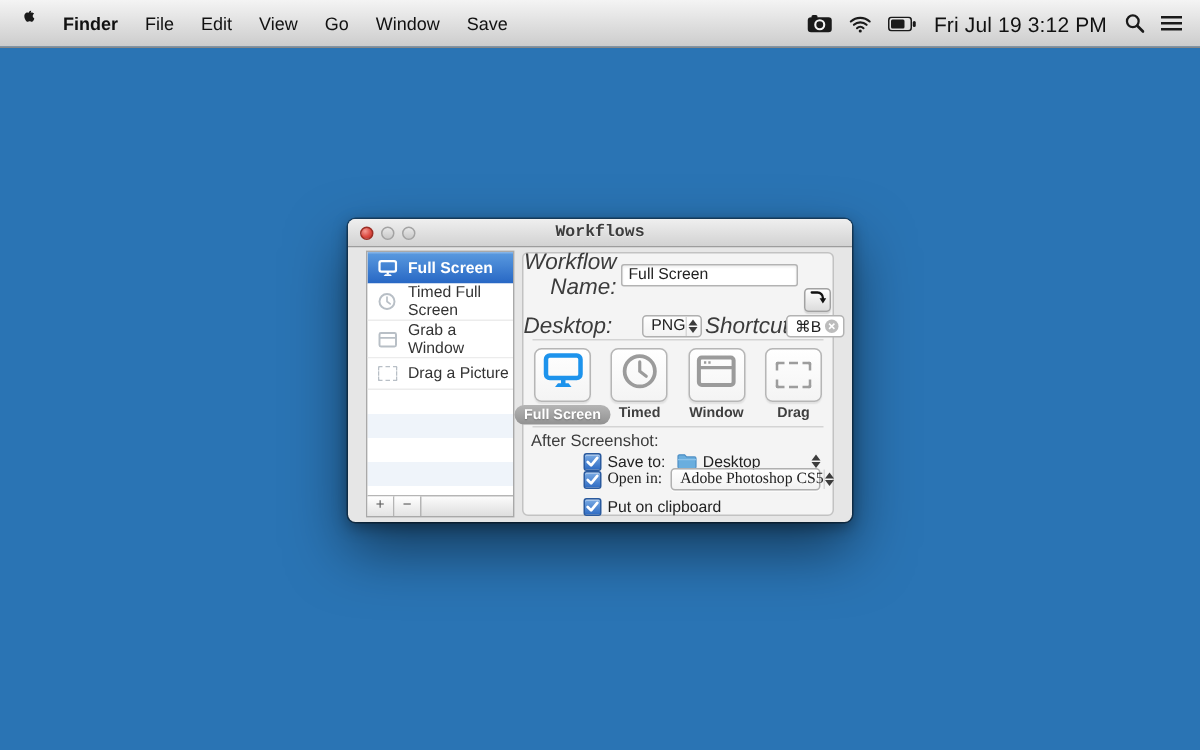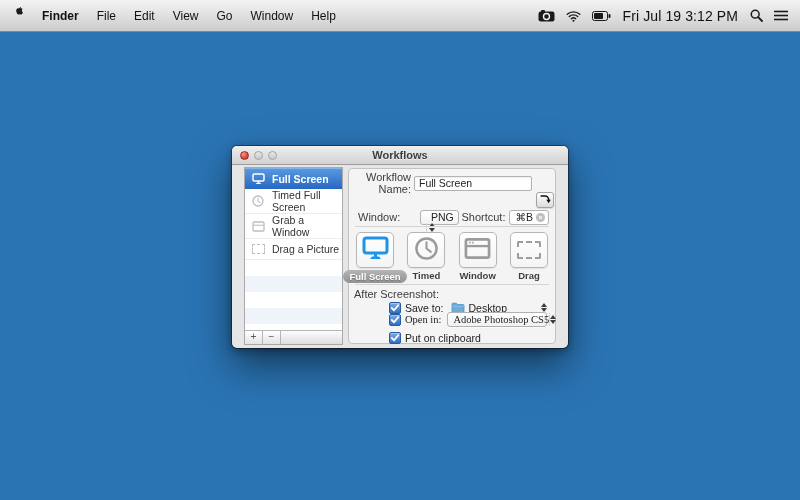--- a/index.html
+++ b/index.html
@@ -41,21 +41,21 @@
   .window {
     position:absolute; left:232px; top:146px; width:336px; height:202px;
     border-radius:5px;
     background:#e6e6e6;
     box-shadow:0 0 0 1px rgba(0,0,0,.4), 0 18px 40px rgba(0,0,0,.5), 0 3px 10px rgba(0,0,0,.35);
   }
   .titlebar {
     height:19px; border-radius:5px 5px 0 0;
     background:linear-gradient(#efefef, #d2d2d2);
     border-bottom:1px solid #9d9d9d;
-    position:relative; display:flex; align-items:center; justify-content:center;
+    position:relative; display:flex; align-items:center; justify-content:center;font-family:Liberation Mono, monospace;
   }
   .title { font-size:11px; font-weight:bold; color:#3d3d3d; text-shadow:0 1px 0 rgba(255,255,255,.6); }
   .lights { position:absolute; left:8px; top:5px; display:flex; gap:5px; }
   .light { width:9px; height:9px; border-radius:50%; }
   .light.close { background:radial-gradient(circle at 35% 30%, #f49a92, #dd4b42 55%, #b23229); border:1px solid #9c2d24; }
   .light.dim { background:linear-gradient(#e8e8e8,#c9c9c9); border:1px solid #a3a3a3; }
 
   
   .sidebar {
     position:absolute; left:12px; top:21px; width:99px; height:178px;
@@ -87,21 +87,21 @@
     color:#555; text-align:center; background:linear-gradient(#fff,#e3e3e3);
   }
 
   
   .panel {
     position:absolute; left:116px; top:22px; width:208px; height:176px;
     background:#f4f4f4; border:1px solid #c2c2c2; border-radius:4px;
   }
   .sep { position:absolute; left:6px; right:6px; height:1px; background:#d4d4d4; }
   .frow { position:absolute; height:16px; display:flex; align-items:center; }
-  .flabel { font-size:11px; color:#3c3c3c; text-align:right; display:inline-block; }
+  .flabel { font-size:15px; color:#3c3c3c; text-align:right; display:inline-block;font-style:italic; }
   .tfield {
     font-family:"Liberation Sans", sans-serif; font-size:10.5px; color:#222;
     background:#fff; border:1px solid #b3b3b3; border-radius:2px; height:15px; padding:0 4px;
     box-shadow:inset 0 1px 2px rgba(0,0,0,.08);
   }
   .popup {
     background:linear-gradient(#ffffff,#f2f2f2); border:1px solid #b0b0b0; border-radius:3px;
     height:15px; display:flex; align-items:center; font-size:10.5px; color:#222;
     padding-left:5px; box-shadow:0 1px 0 rgba(255,255,255,.6);
   }
@@ -177,21 +177,21 @@
       <div class="mb-item">
           <span>View</span>
         </div>
       <div class="mb-item">
           <span>Go</span>
         </div>
       <div class="mb-item">
           <span>Window</span>
         </div>
       <div class="mb-item">
-          <span>Help</span>
+          <span>Save</span>
         </div>
     </div>
     <div class="mb-right">
       <span class="st-icon">
         <svg width="17" height="12" viewBox="0 0 17 12">
             <rect x="0.5" y="1.5" width="16" height="10" rx="2.2" fill="#1a1a1a"></rect>
             <rect x="3" y="0" width="4" height="2.4" rx="1" fill="#1a1a1a"></rect>
             <circle cx="8.5" cy="6.5" r="3" fill="none" stroke="#f2f2f2" stroke-width="1.4"></circle>
           </svg>
       </span>
@@ -287,22 +287,22 @@
       </div>
       <div class="mini-btn" style="top:23px; left:187px;">
         <span>
           <svg width="12" height="12" viewBox="0 0 14 14">
               <path d="M2.5 3.5 H7 a4.2 4.2 0 0 1 4.2 4.2 v.6" fill="none" stroke="#111" stroke-width="1.8" stroke-linecap="round"></path>
               <path d="M8.6 8 h5.2 l-2.6 4 z" fill="#111"></path>
             </svg>
         </span>
       </div>
       <div class="frow" style="top:40px; left:0; right:6px;">
-        <span class="flabel" style="width:62px;">Window:</span>
-        <div class="popup" style="margin-left:20px; width:46px;flex-direction:column;">
+        <span class="flabel" style="width:62px;">Desktop:</span>
+        <div class="popup" style="margin-left:20px; width:46px;">
           <span class="pval">PNG</span>
           <span class="stepper">
               <span class="tri-up"></span>
               <span class="tri-down"></span>
             </span>
         </div>
         <span class="flabel" style="width:50px; margin-left:2px;">Shortcut:</span>
         <div class="shortcut-field" style="margin-left:4px; width:40px;">
           <span>⌘B</span>
           <span class="clear-btn"></span>

